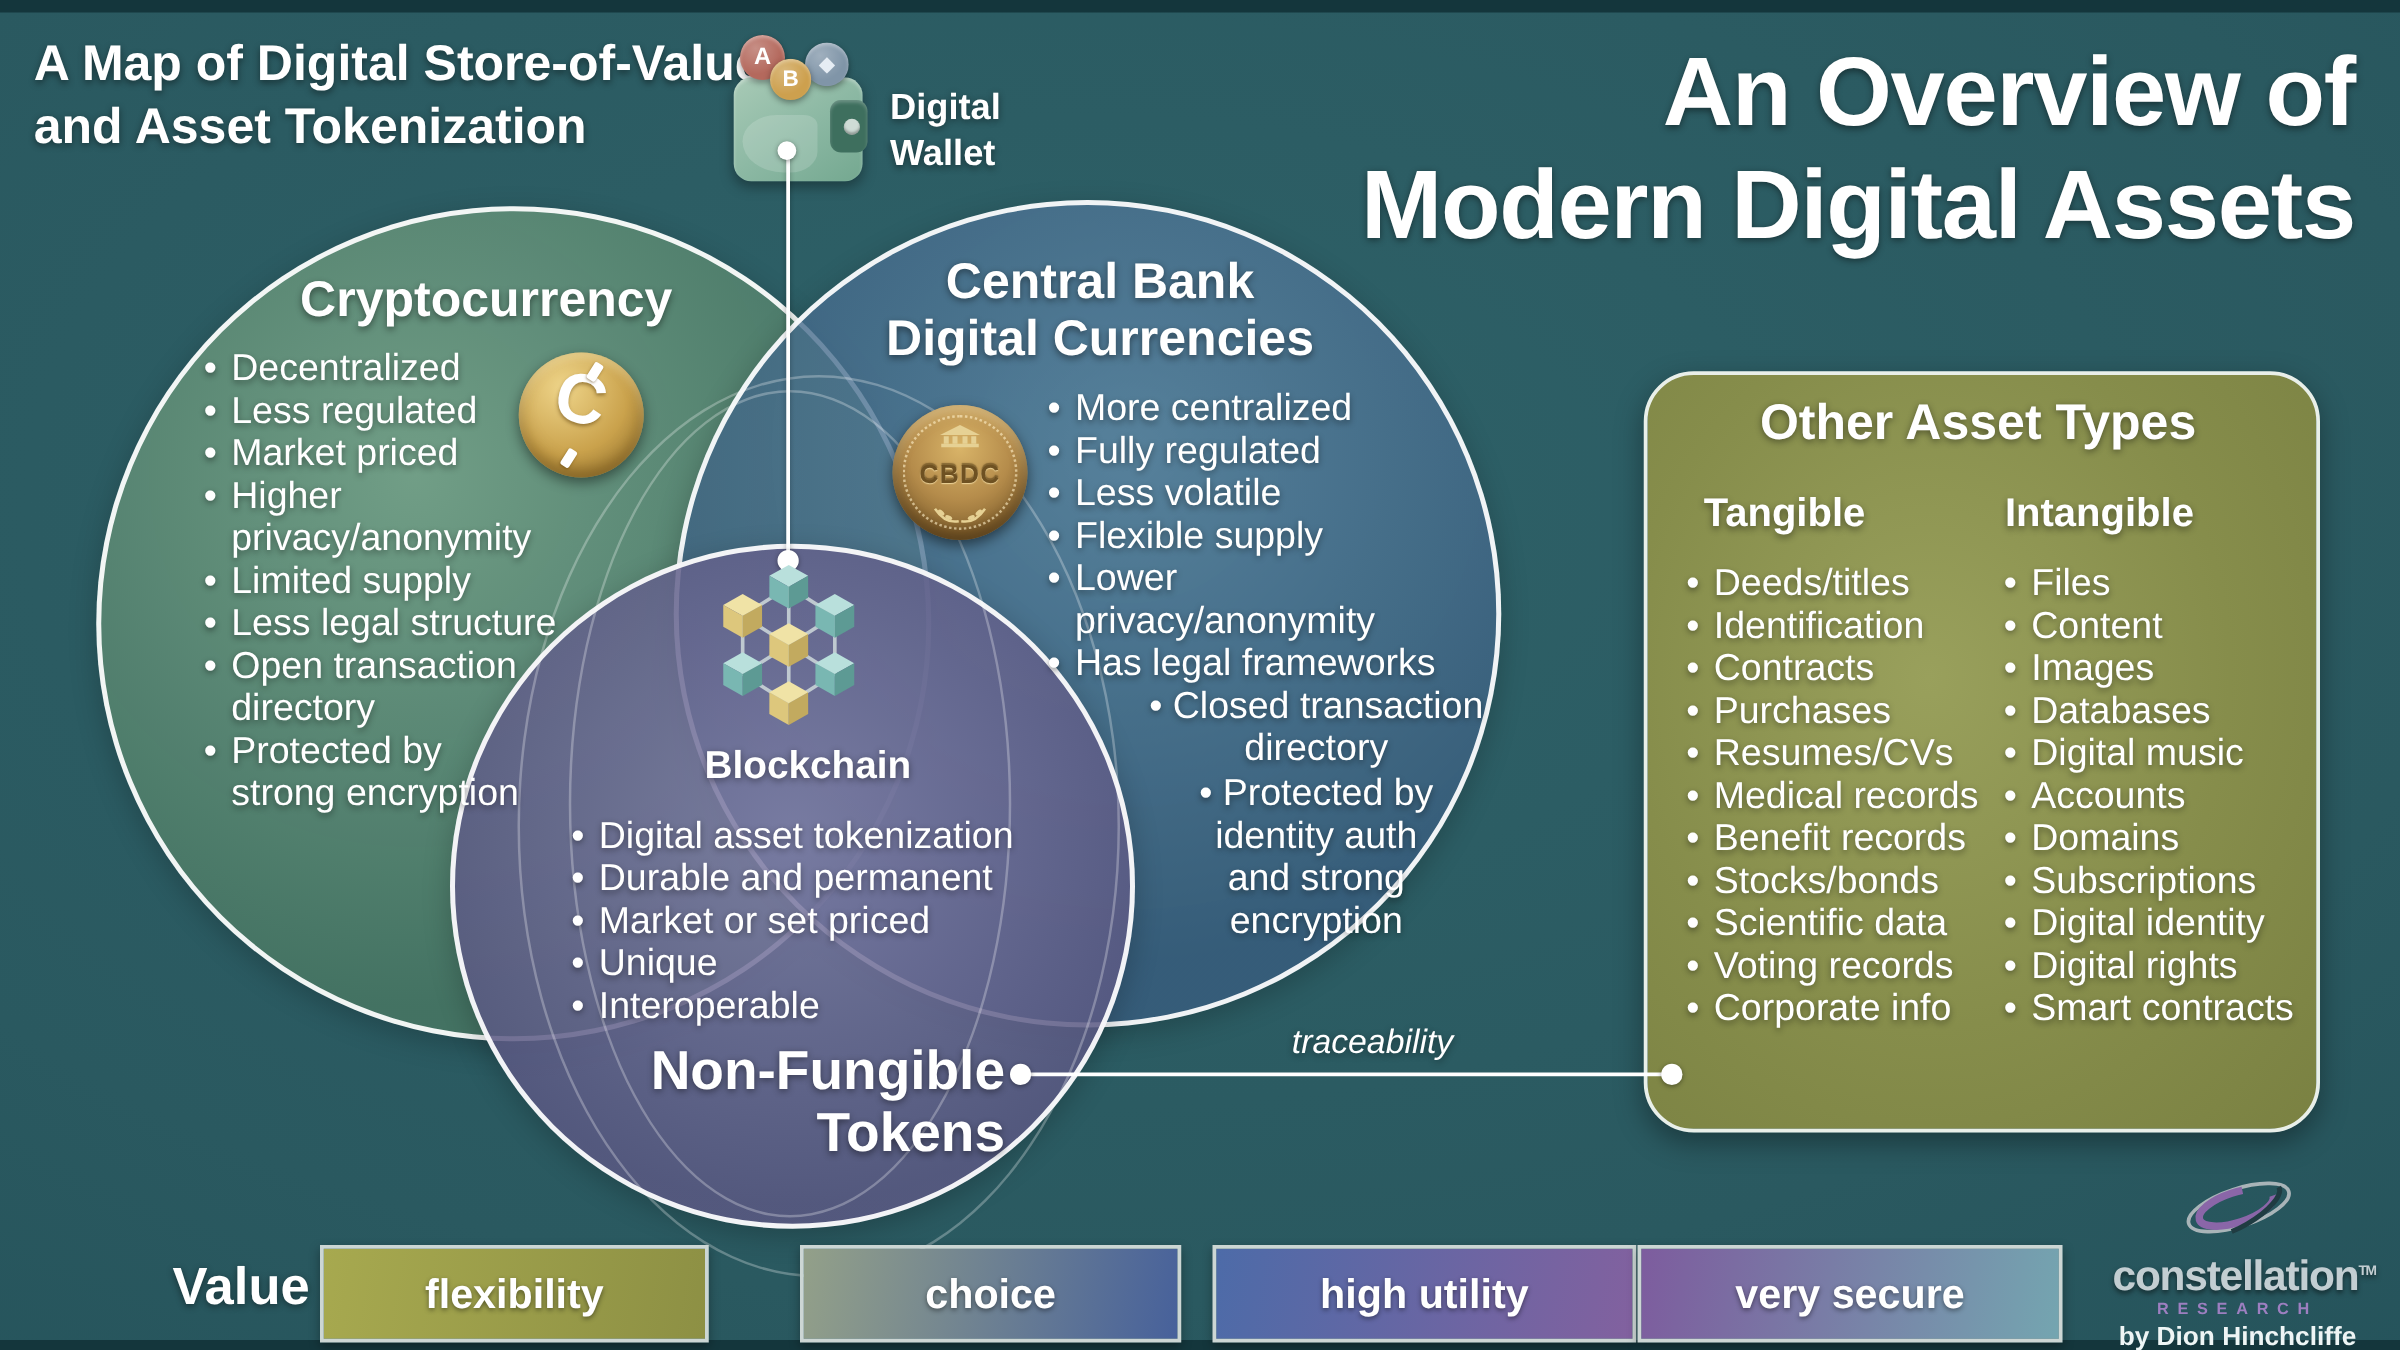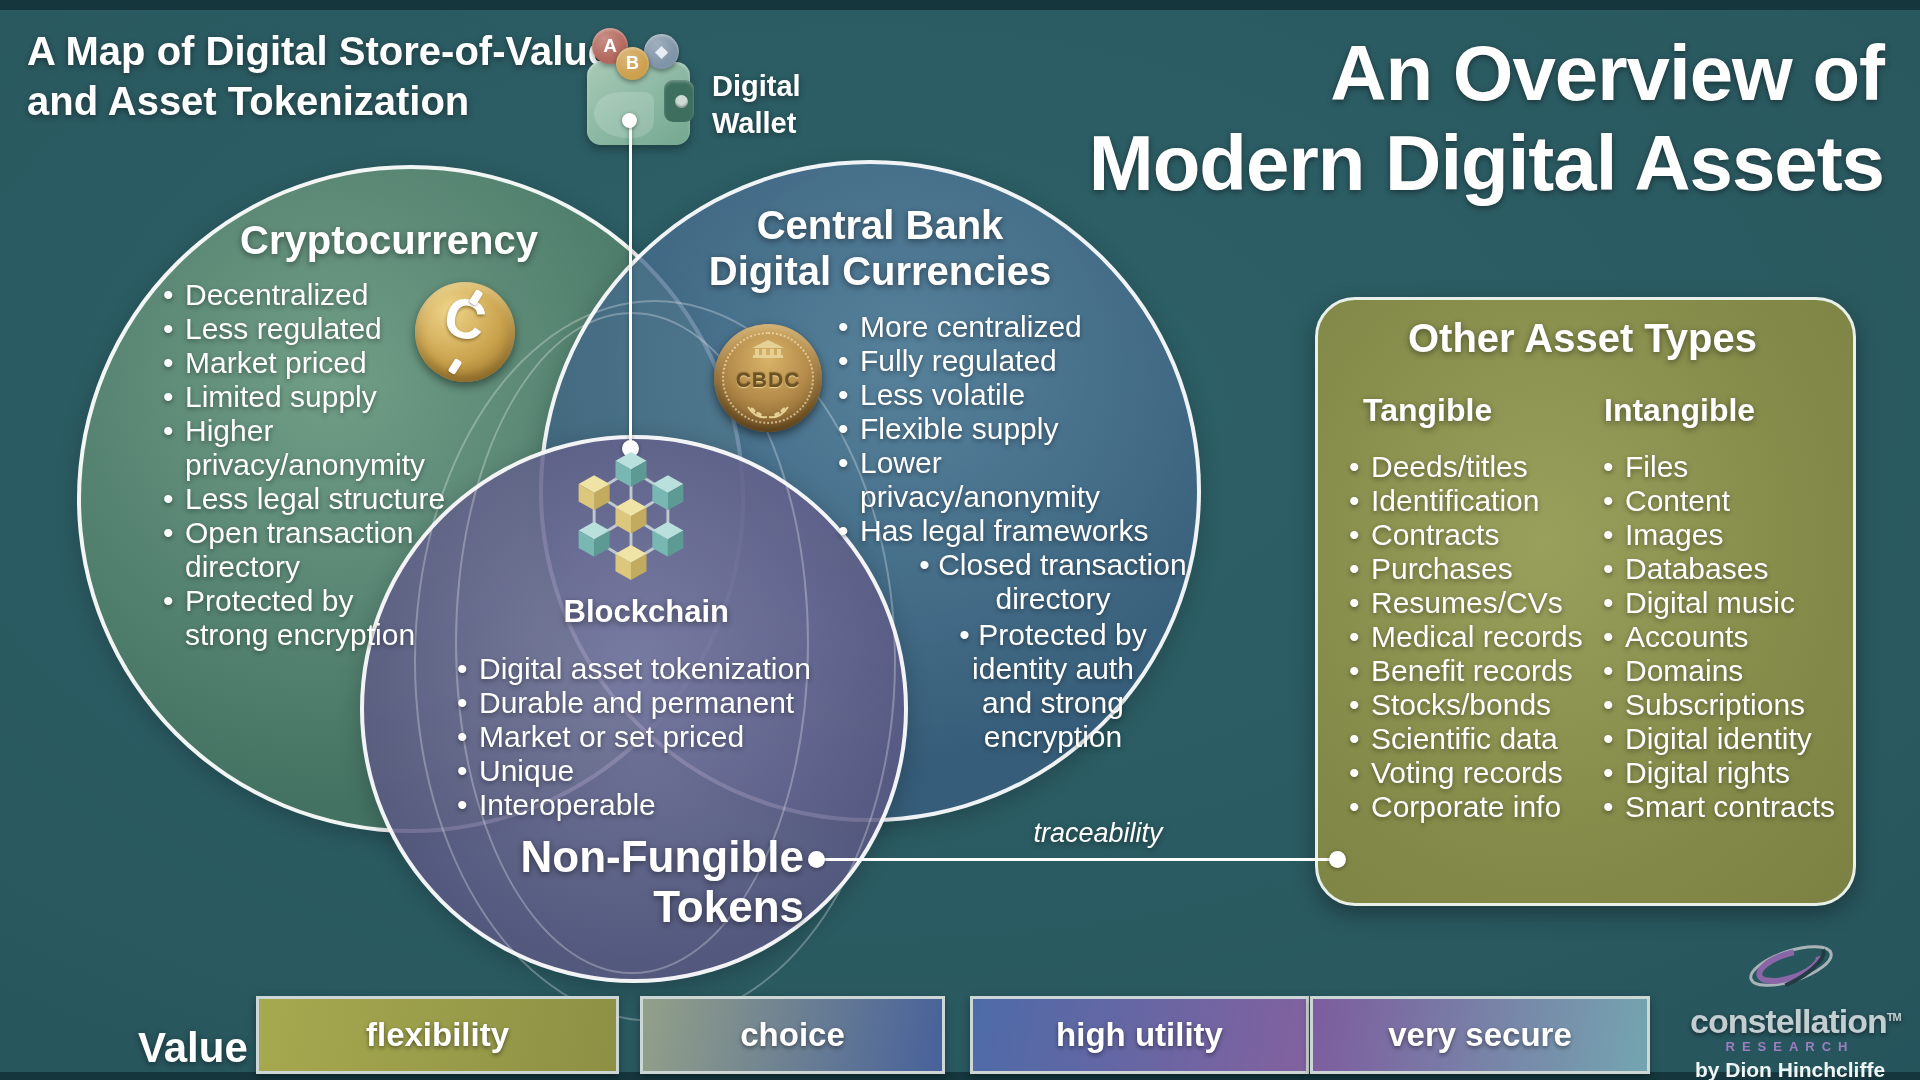--- a/index.html
+++ b/index.html
@@ -90,25 +90,25 @@
   .col-header{position:absolute;top:392px;font-size:32px;font-weight:700;z-index:8;}
   .col-header-tangible{left:1363px;}
   .col-header-intangible{left:1604px;}
   .assets-list{position:absolute;top:450px;width:250px;font-size:29px;line-height:34px;z-index:8;}
   .assets-list-tangible{left:1344px;}
   .assets-list-intangible{left:1598px;}
   .assets-list li{padding-left:24px;}
   .assets-list li::before{left:3px;}
 
   
-  .value-label{position:absolute;left:138px;top:1005px;font-size:42px;font-weight:700;z-index:8;margin-top:19px;}
+  .value-label{position:absolute;left:138px;top:1005px;font-size:42px;font-weight:700;z-index:8;}
   .value-box{position:absolute;top:996px;height:78px;border:3px solid #ccd6d4;box-shadow:0 3px 8px rgba(0,0,0,.35);
     display:flex;align-items:center;justify-content:center;font-size:33px;font-weight:700;color:#fff;
     text-shadow:0 2px 4px rgba(0,0,0,.45);z-index:8;box-sizing:border-box;}
-  .vb0{left:256px;width:363px;}
+  .vb0{left:256px;width:311px;}
   .vb1{left:640px;width:305px;}
   .vb2{left:958px;width:339px;}
   .vb3{left:1310px;width:340px;}
   .version{position:absolute;left:18px;top:1080px;font-size:20px;font-weight:700;color:#d3e2e2;z-index:8;}
 
   
   .brand{position:absolute;left:1690px;top:934px;width:200px;text-align:center;z-index:8;}
   .brand .swirl{display:block;margin:0 auto 2px auto;}
   .brand .word{font-size:34px;font-weight:700;color:#c3ced2;letter-spacing:-1px;line-height:34px;text-shadow:0 2px 4px rgba(0,0,0,.5);}
   .brand .tm{font-size:11px;vertical-align:super;color:#c3ced2;}
@@ -154,22 +154,22 @@
   <div class="vline"></div>
   <div class="dot dot-wallet"></div>
   <div class="dot dot-blockchain"></div>
 
   
   <div class="crypto-title ts venn-text">Cryptocurrency</div>
   <ul class="bullets crypto-bullets venn-text">
       <li>Decentralized</li>
       <li>Less regulated</li>
       <li>Market priced</li>
+      <li>Higher privacy/anonymity</li>
       <li>Limited supply</li>
-      <li>Higher privacy/anonymity</li>
       <li>Less legal structure</li>
       <li>Open transaction
 directory</li>
       <li>Protected by
 strong encryption</li>
     </ul>
   <div class="crypto-coin">
     <span class="sym">C</span>
     <span class="bar bar1"></span>
     <span class="bar bar2"></span>

